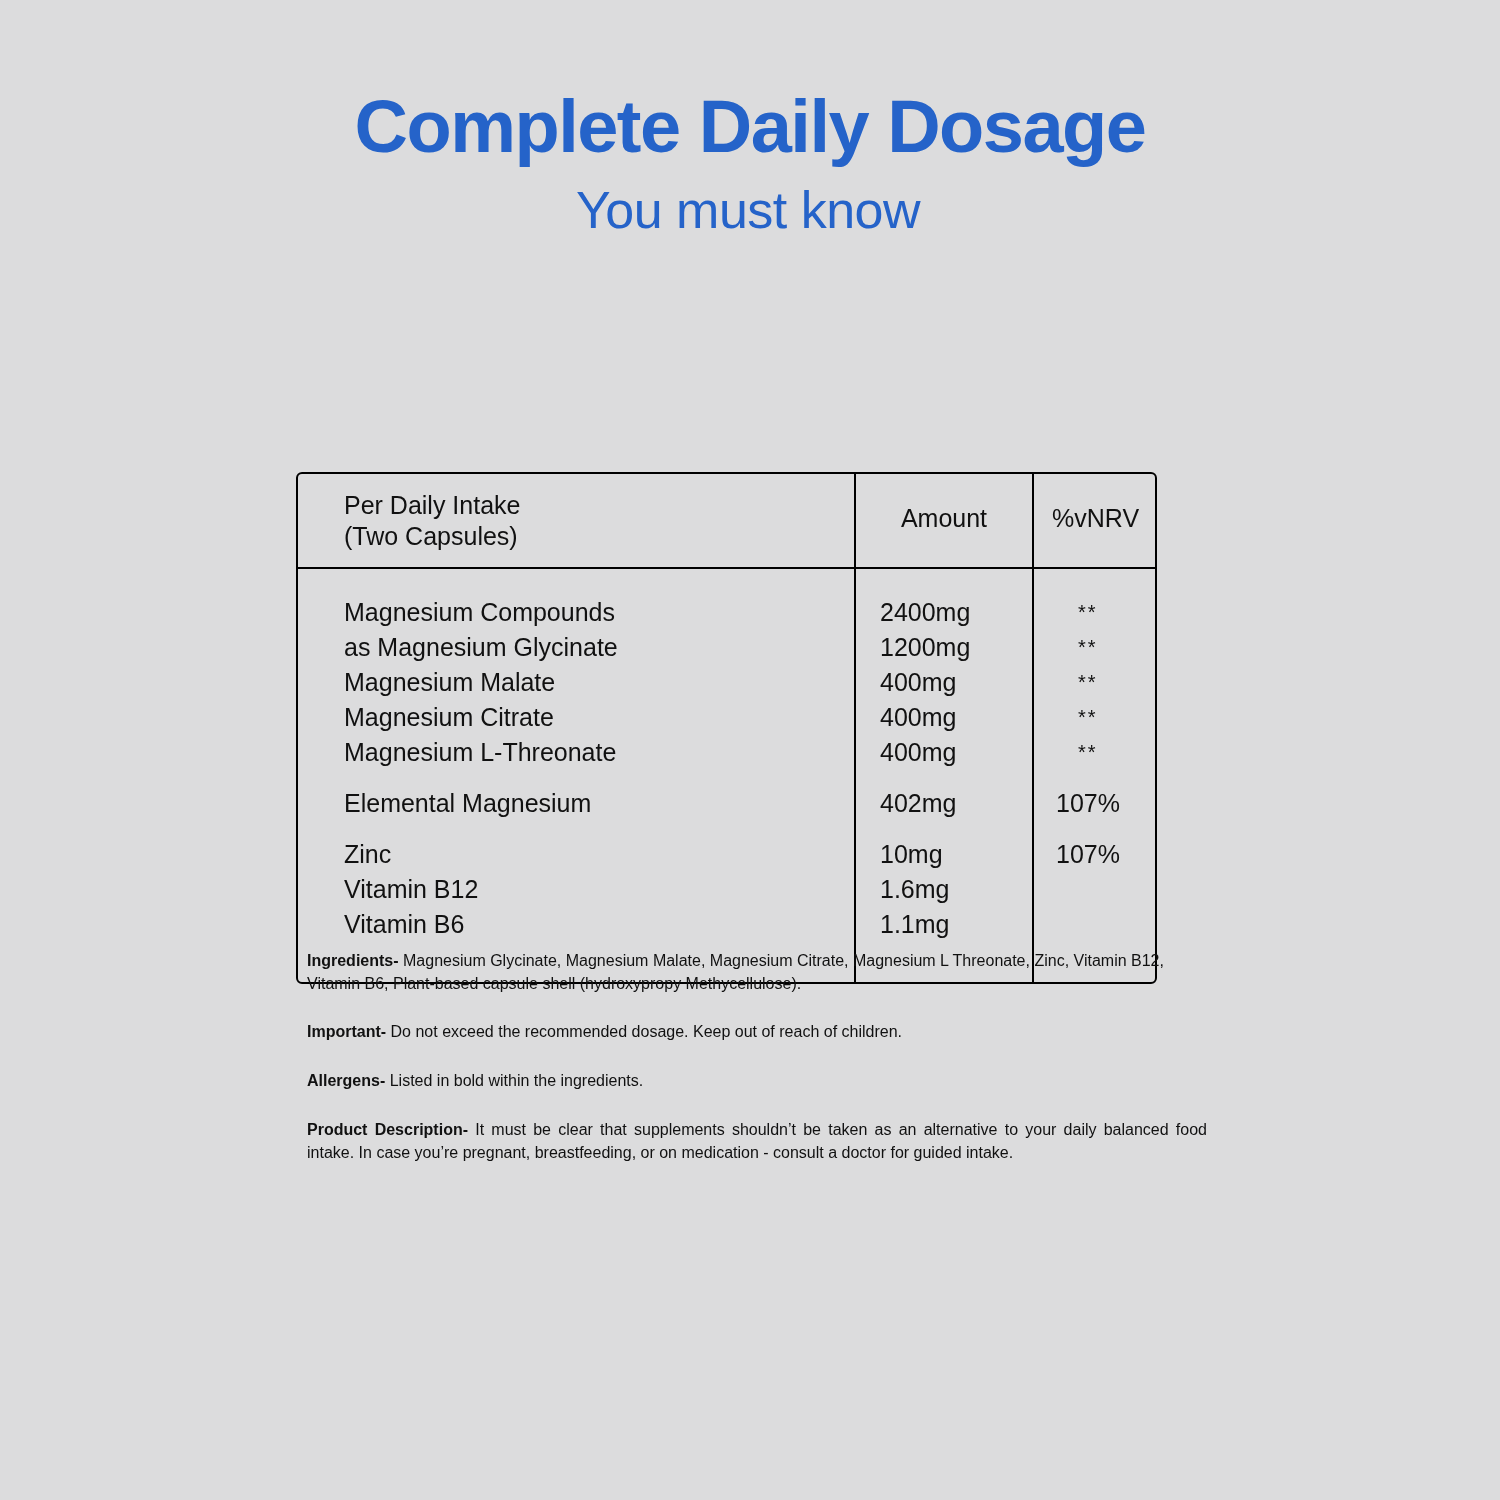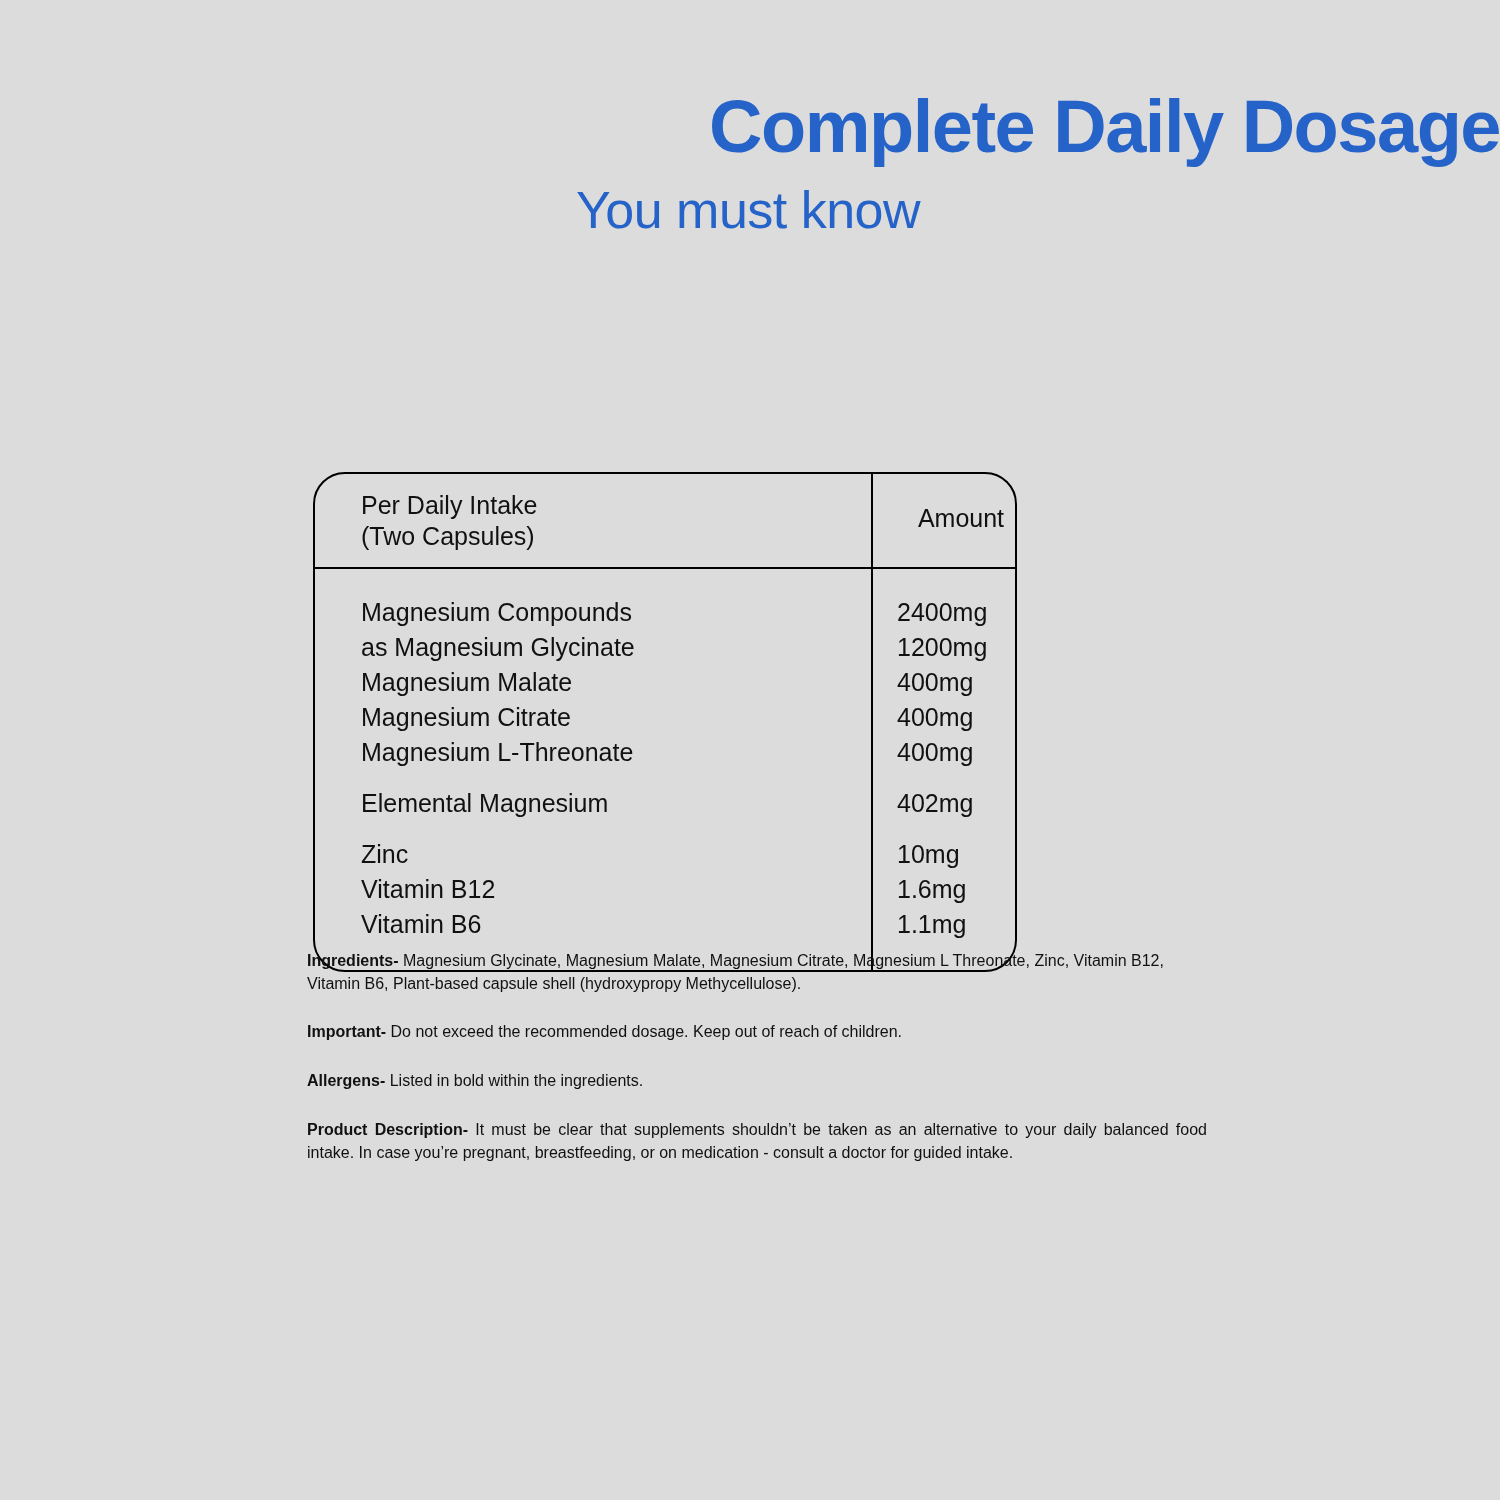--- a/index.html
+++ b/index.html
@@ -26,21 +26,20 @@
     text-align: center;
     padding-top: 88px;
   }
   .title {
     font-size: 74px;
     font-weight: bold;
     color: #2563c9;
     letter-spacing: -1.5px;
     line-height: 1.05;
     margin: 0;
-    text-align: right;
   }
   .subtitle {
     font-size: 52px;
     font-weight: normal;
     color: #2563c9;
     letter-spacing: -0.5px;
     margin: 14px 4px 0 0;
   }
 
   
@@ -50,25 +49,25 @@
     top: 405px;
     font-size: 36px;
     font-weight: normal;
     color: #111;
     letter-spacing: -0.4px;
   }
 
   
   .nutri-box {
     position: absolute;
-    left: 313px;
+    left: 296px;
     top: 472px;
-    width: 704px;
+    width: 861px;
     border: 2px solid #000;
-    border-radius: 32px;
+    border-radius: 6px;
     box-sizing: border-box;
     background: transparent;
     overflow: hidden;
   }
   .nutri-table {
     width: 100%;
     border-collapse: collapse;
     table-layout: fixed;
   }
   .nutri-table td, .nutri-table th {
@@ -98,21 +97,21 @@
   .head-nrv { text-align: left; padding-left: 18px !important; }
   .vline-1 {
     border-left: 2px solid #000;
   }
   .vline-2 {
     border-left: 2px solid #000;
   }
 
   .body-row td {
     padding-top: 26px;
-    padding-bottom: 28px;
+    padding-bottom: 40px;
   }
   .rows-name {
     padding-left: 46px !important;
     font-size: 25px;
     color: #111;
   }
   .rows-amount {
     padding-left: 24px !important;
     font-size: 25px;
     color: #111;

